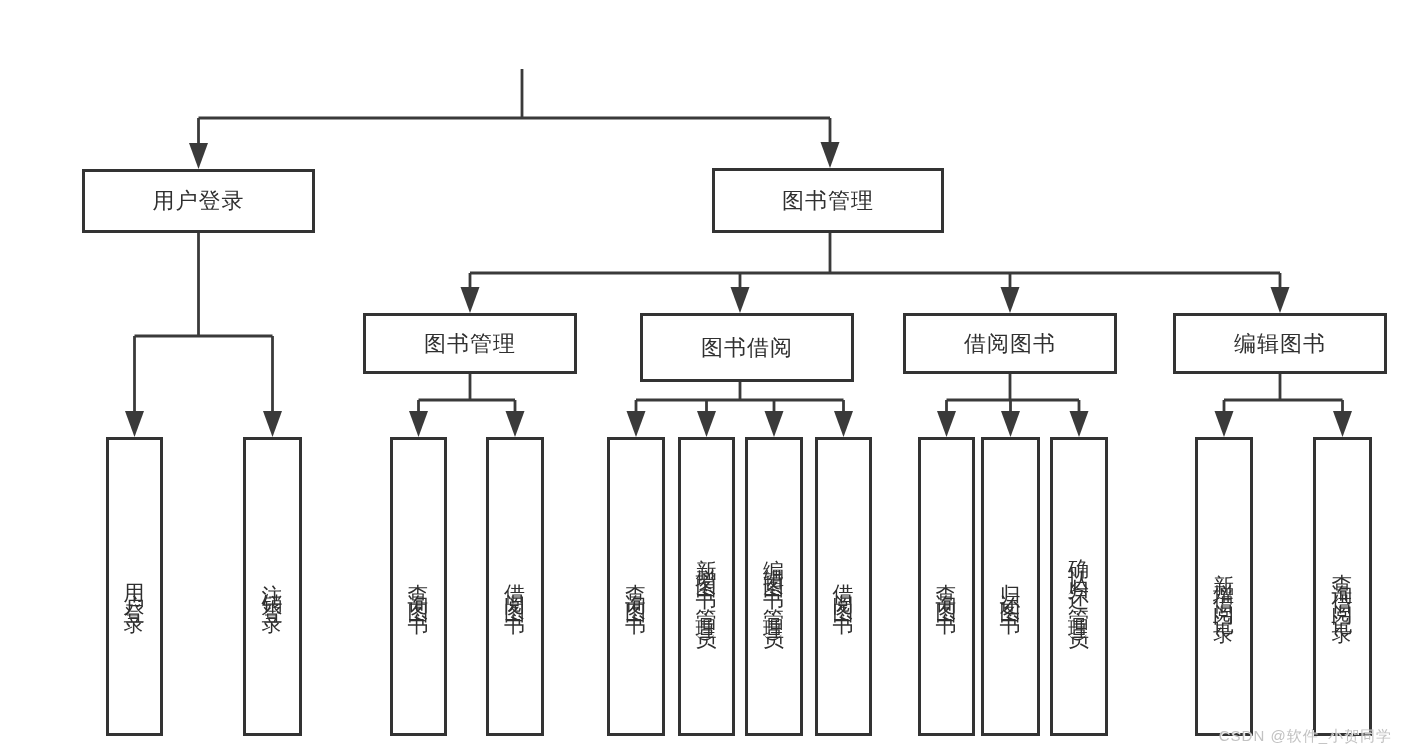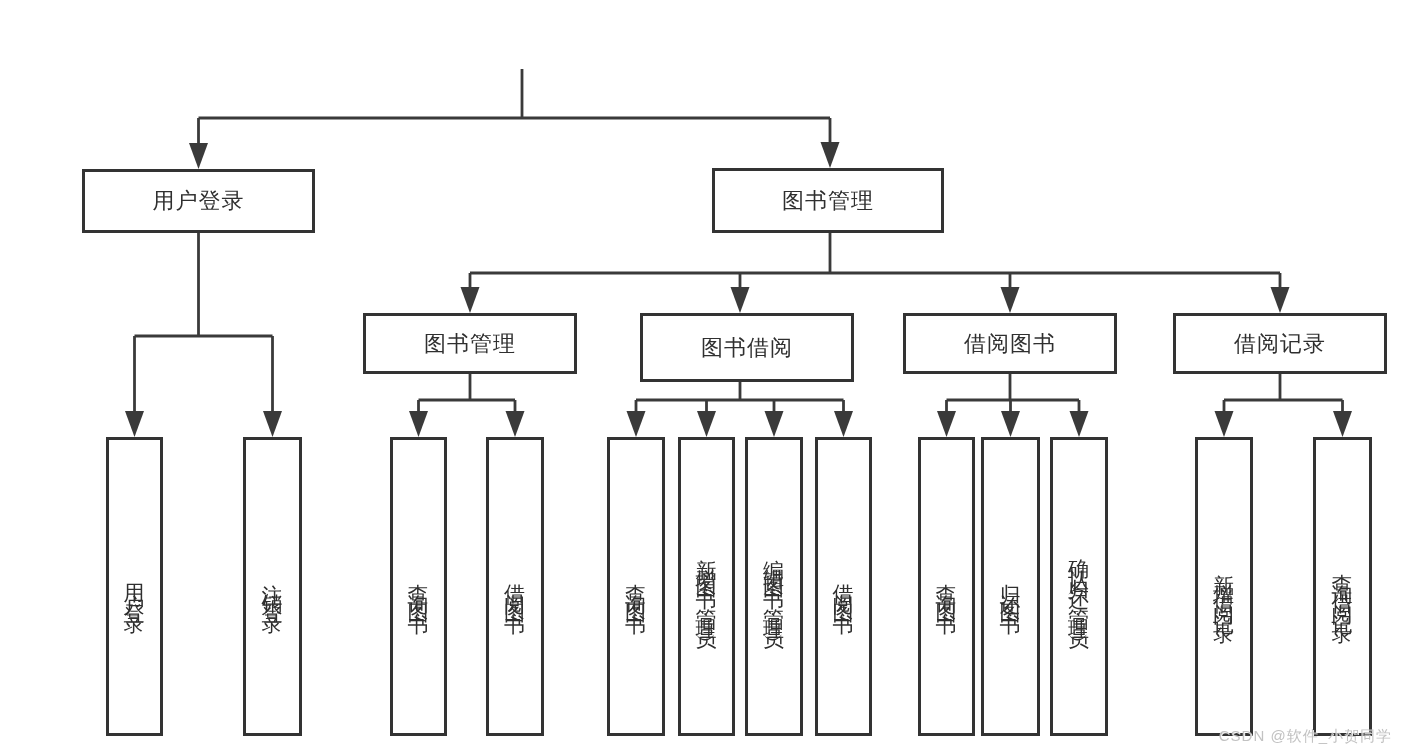--- a/index.html
+++ b/index.html
@@ -120,21 +120,21 @@
   <div class="node h-node" style="left:363px;top:313px;width:214px;height:61px">
     <span>图书管理</span>
   </div>
   <div class="node h-node" style="left:640px;top:313px;width:214px;height:69px">
     <span>图书借阅</span>
   </div>
   <div class="node h-node" style="left:903px;top:313px;width:214px;height:61px">
     <span>借阅图书</span>
   </div>
   <div class="node h-node" style="left:1173px;top:313px;width:214px;height:61px">
-    <span>借阅记录</span>
+    <span>编辑图书</span>
   </div>
 
   <div class="node v-node" style="left:106px;top:437px;width:57px;height:299px">
     <span>用户登录</span>
   </div>
   <div class="node v-node" style="left:243px;top:437px;width:59px;height:299px">
     <span>注销登录</span>
   </div>
   <div class="node v-node" style="left:390px;top:437px;width:57px;height:299px">
     <span>查询图书</span>

